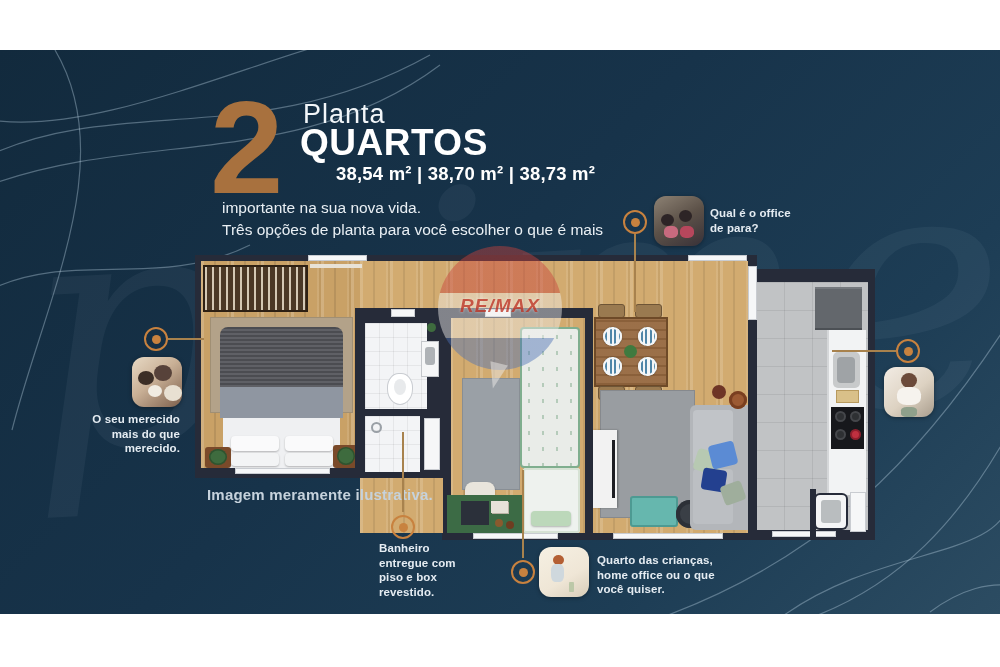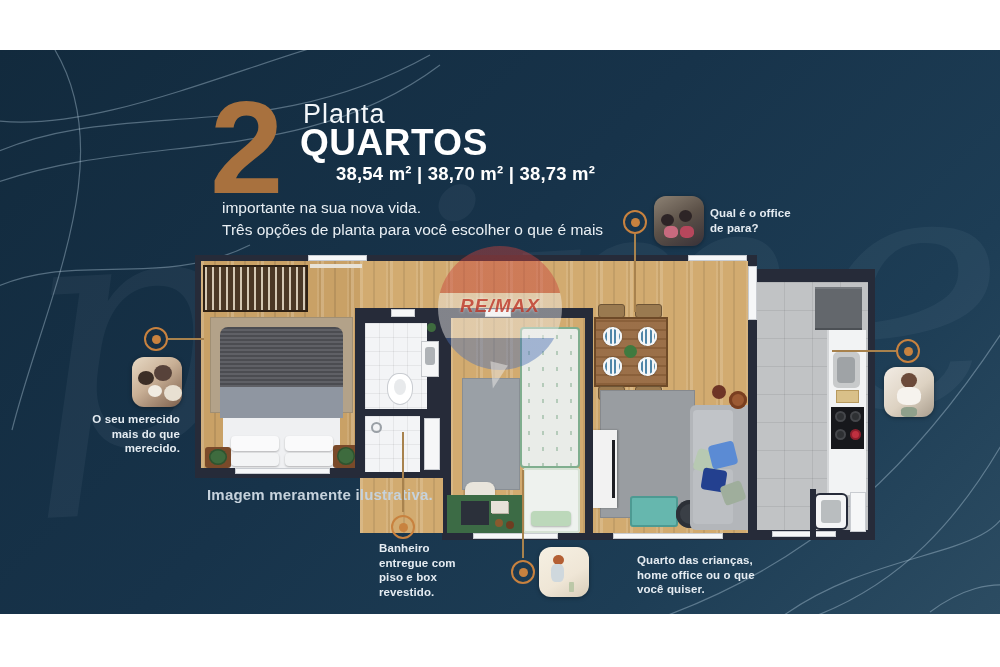--- a/index.html
+++ b/index.html
@@ -221,20 +221,20 @@
     <div class="ctext" style="left:379px;top:491px;width:95px;">
       <div>Banheiro</div>
       <div>entregue com</div>
       <div>piso e box</div>
       <div>revestido.</div>
     </div>
 
     <div class="connector" style="left:522px;top:420px;width:2px;height:88px;"></div>
     <div class="marker" style="left:511px;top:510px;"></div>
     <div class="photo ph-kid" style="left:539px;top:497px;"></div>
-    <div class="ctext" style="left:597px;top:503px;width:130px;margin-left:40px;">
+    <div class="ctext" style="left:597px;top:503px;width:130px;">
       <div>Quarto das crianças,</div>
       <div>home office ou o que</div>
       <div>você quiser.</div>
     </div>
 
   </div>
 </div>
 
 </body></html>

